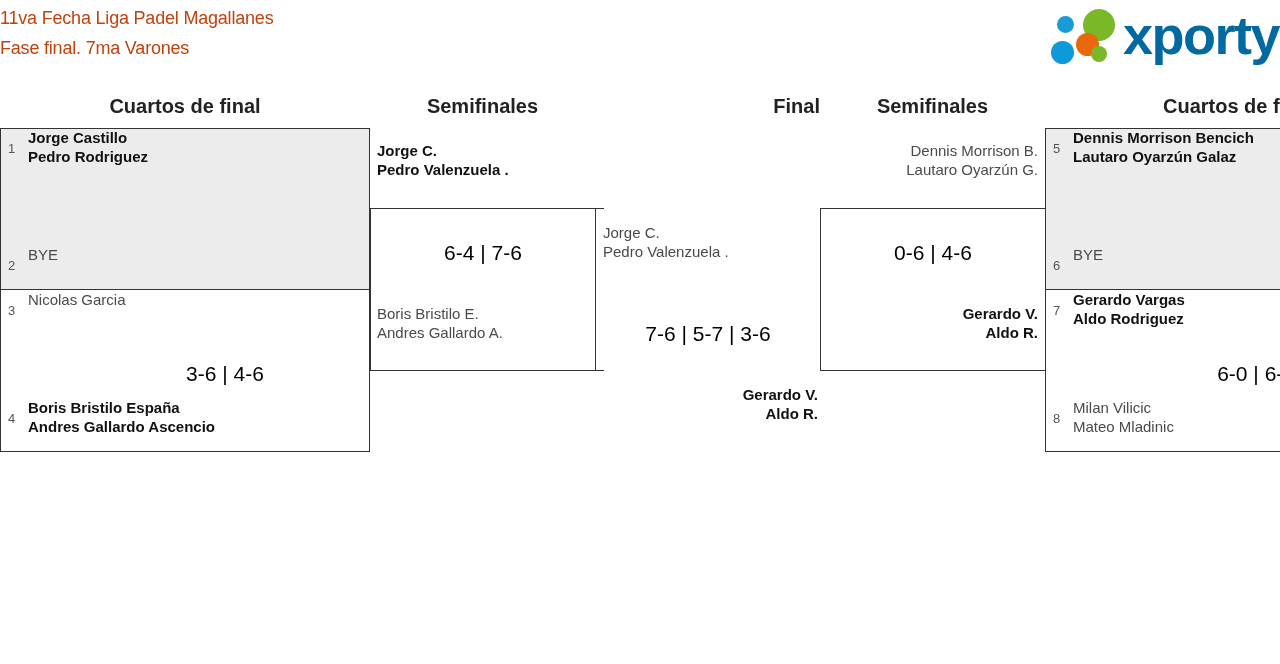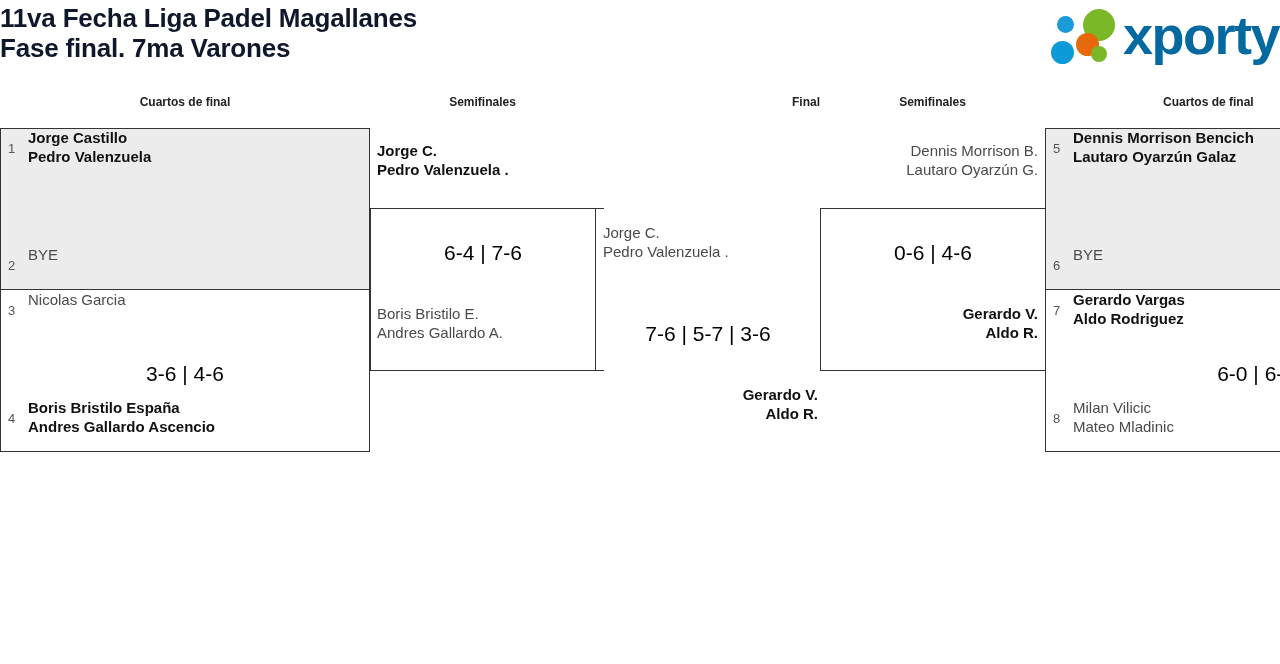--- a/index.html
+++ b/index.html
@@ -22,25 +22,25 @@
     left: 0; top: 0;
     width: 1280px;
     height: 92px;
   }
   #title-block {
     position: absolute;
     left: 0px; top: 0px;
     width: 900px;
   }
   .title-line {
-    font-size: 26px;
-    font-weight: 700;
+    font-size: 18px;
+    font-weight: 400;
     line-height: 30px;
     letter-spacing: -0.2px;
-    color: #0f172a;
+    color: #c2410c;
     white-space: nowrap;
   }
   #title-line-1 { margin-top: 3px; }
 
   
   #logo {
     position: absolute;
     right: 5px;
     top: 4px;
     width: 230px;
@@ -64,21 +64,21 @@
     font-weight: 700;
     letter-spacing: -1.5px;
     color: #0369a1;
     line-height: 60px;
   }
 
   
   .round-header {
     position: absolute;
     top: 95px;
-    font-size: 12px;
+    font-size: 20px;
     font-weight: 600;
     color: #222222;
     text-align: center;
     white-space: nowrap;
   }
   #round-qf-left  { left: 35px;   width: 300px; }
   #round-sf-left  { left: 370px;  width: 225px; }
   #round-final    { left: 595px;  width: 225px; text-align: right; }
   #round-sf-right { left: 820px;  width: 225px; }
   #round-qf-right { left: 1045px; width: 300px; text-align: left; padding-left: 118px; box-sizing: border-box; }
@@ -169,21 +169,21 @@
   #slot-f-top { left: 603px; top: 223px; width: 215px; }
   #slot-f-bot { left: 603px; top: 385px; width: 215px; }
 
   
   .score {
     position: absolute;
     font-size: 21px;
     color: #000000;
     white-space: nowrap;
   }
-  #score-qf-1 { left: 0px;   top: 362px; width: 370px; text-align: center; }
+  #score-qf-1 { left: 0px;   top: 362px; width: 370px; text-align: center; padding-left: 40px; }
   #score-qf-2 { left: 1045px; top: 362px; width: 290px; text-align: right; padding-right: 40px; box-sizing: border-box; }
   #score-sf-l { left: 370px;  top: 241px; width: 226px; text-align: center; }
   #score-sf-r { left: 820px;  top: 241px; width: 226px; text-align: center; }
   #score-final{ left: 595px;  top: 322px; width: 226px; text-align: center; }
 </style>
 </head>
 <body>
 
 <div id="header">
 
@@ -219,21 +219,21 @@
 <div class="box" id="sf-box-left"></div>
 <div class="box" id="sf-box-right"></div>
 
 <div class="final-rail" id="final-rail-left"></div>
 <div class="final-rail" id="final-rail-right"></div>
 
 <div class="slot left winner" id="slot-1">
   <span class="seed">1</span>
   <span class="names">
     <span class="name-line">Jorge Castillo</span>
-    <span class="name-line">Pedro Valenzuela</span>
+    <span class="name-line">Pedro Rodriguez</span>
   </span>
 </div>
 
 <div class="slot left bye" id="slot-2">
   <span class="seed">2</span>
   <span class="names">
     <span class="name-line">BYE</span>
   </span>
 </div>
 

